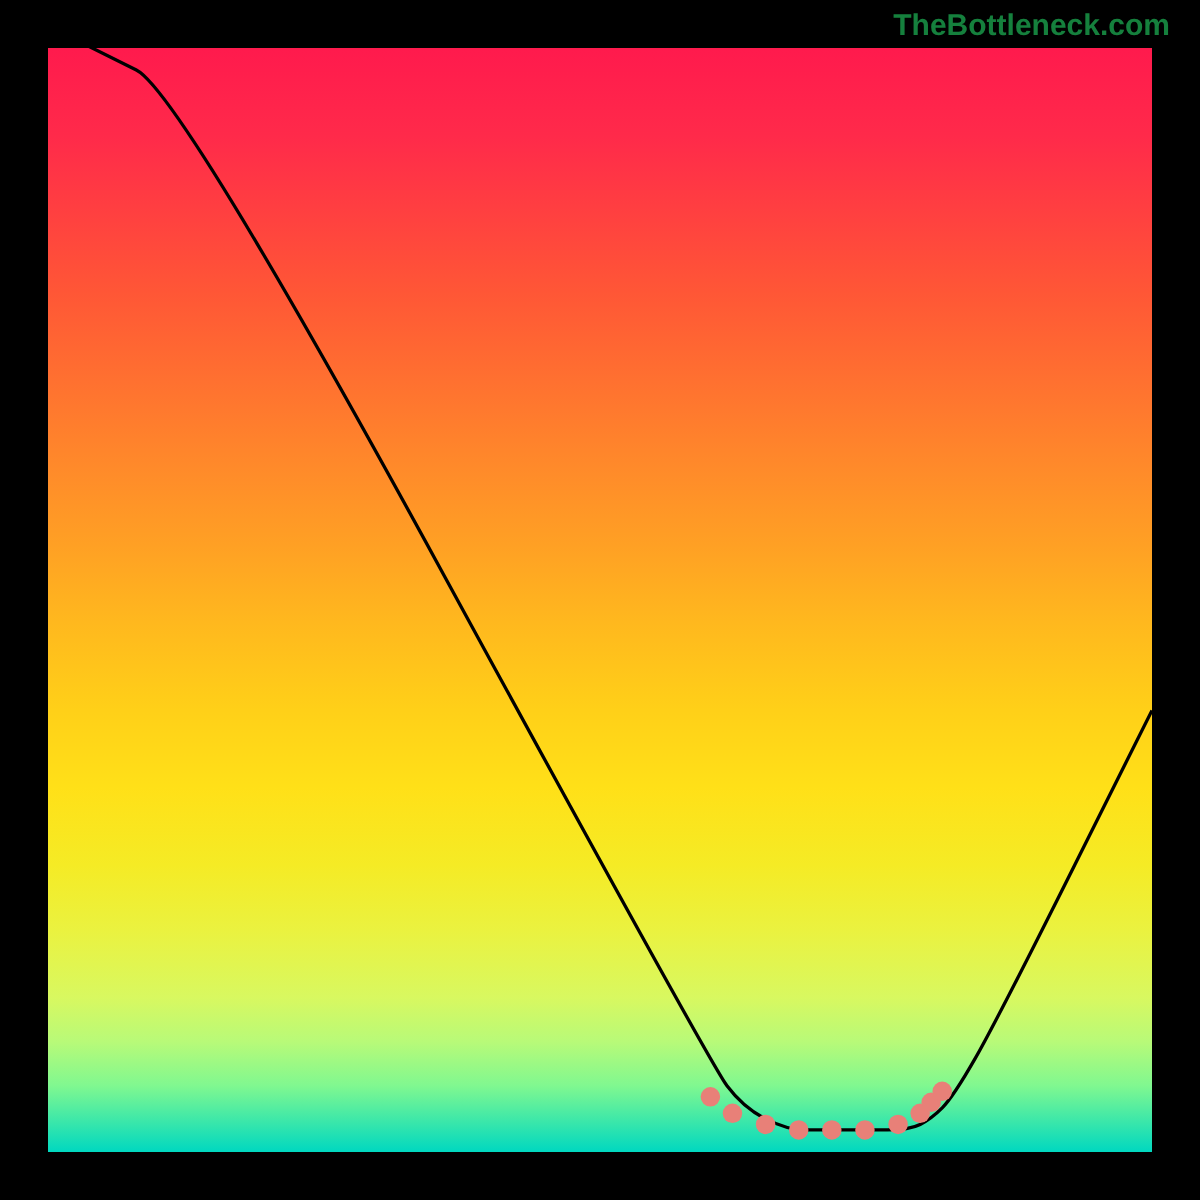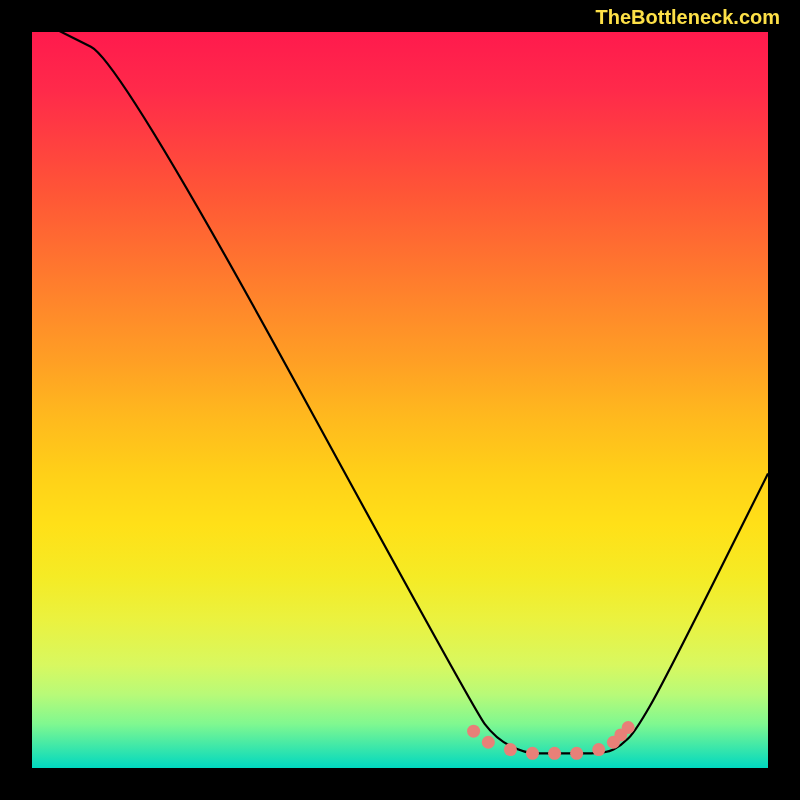--- a/index.html
+++ b/index.html
@@ -14,21 +14,21 @@
   .container {
     position: relative;
     width: 800px;
     height: 800px;
     background: #000;
   }
   .watermark {
     position: absolute;
     top: 6px;
     right: 20px;
-    color: #fde047;
+    color: #15803d;
     font-size: 20px;
     font-weight: bold;
     z-index: 10;
   }
   .plot-area {
     position: absolute;
     left: 32px;
     top: 32px;
     width: 736px;
     height: 736px;

